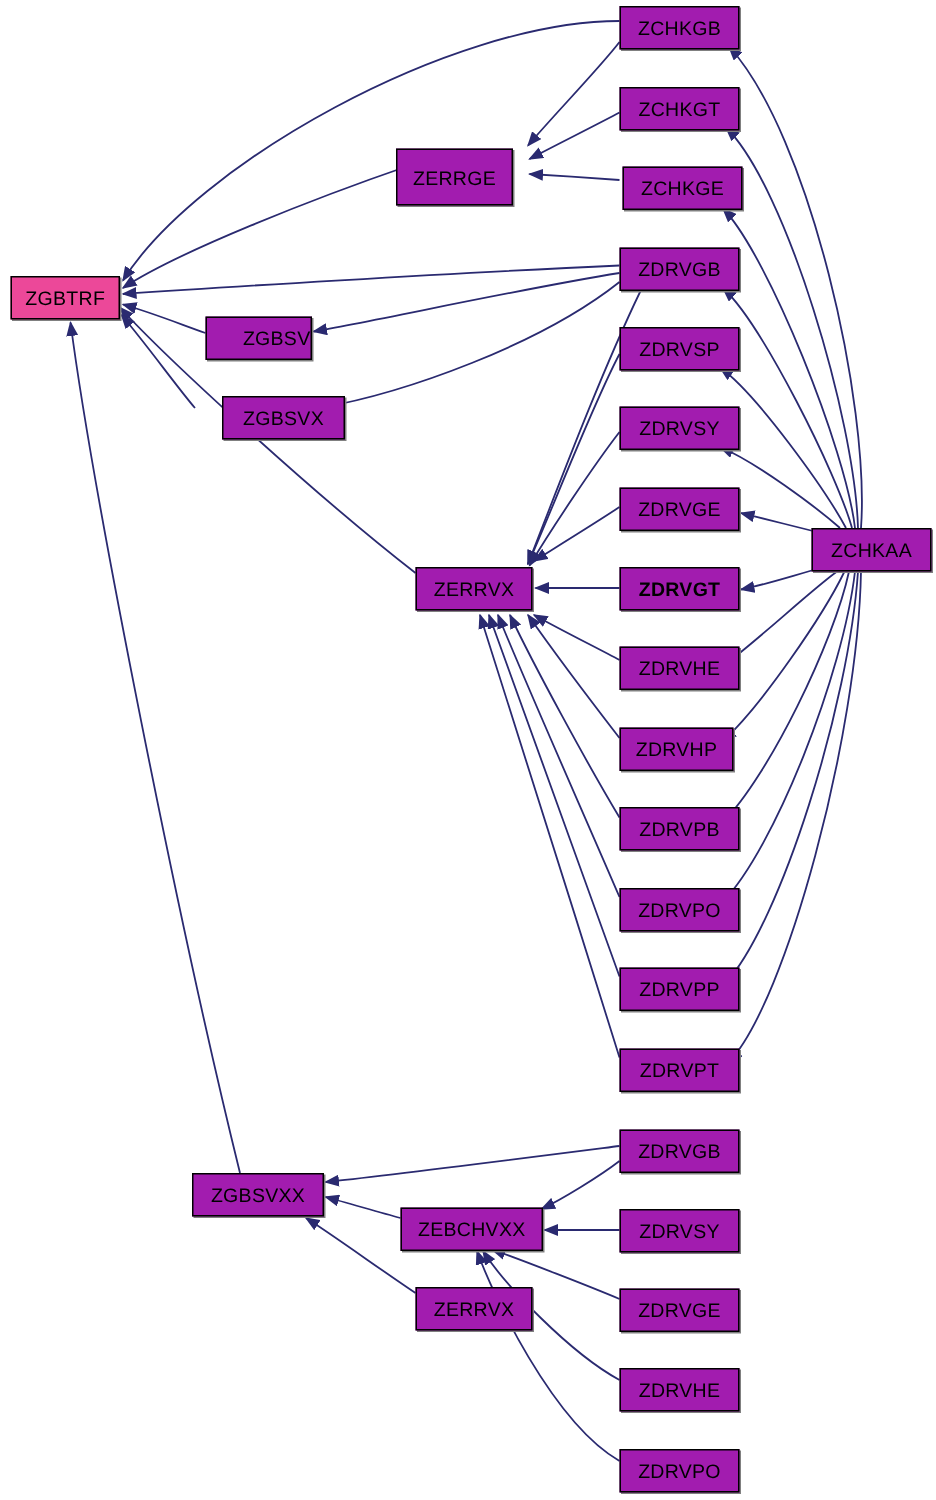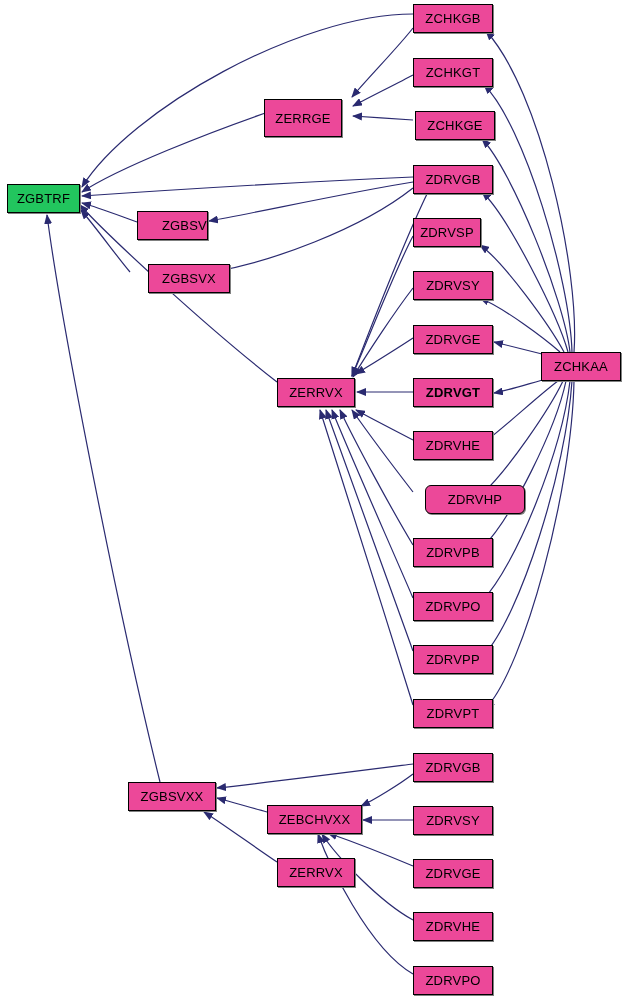--- a/index.html
+++ b/index.html
@@ -6,33 +6,33 @@
   body{
     font-family:"Liberation Sans", sans-serif;
     width:624px;height:1000px;position:relative;overflow:hidden;
   }
   #canvas{position:absolute;left:0;top:0;width:624px;height:1000px;}
   #edges{position:absolute;left:0;top:0;width:624px;height:1000px;}
   .node{
     position:absolute;
     box-sizing:border-box;
     border:1px solid #000000;
-    background:#ec4899;
+    background:#a21caf;
     color:#000000;
     font-size:13px;
     line-height:1;
     display:flex;
     align-items:center;
     justify-content:center;
     letter-spacing:0.2px;
     box-shadow:1px 1px 0 0 #808080;
     white-space:nowrap;
   }
   .node.current{
-    background:#22c55e;
+    background:#ec4899;
     border:1px solid #000000;
     justify-content:center;
   }
   .node .lbl{pointer-events:none;}
 </style>
 </head>
 <body>
 
 <div id="canvas">
   <svg id="edges" xmlns="http://www.w3.org/2000/svg">
@@ -110,36 +110,36 @@
       </div>
       <div class="node" style="left: 413px; top: 58px; width: 80px; height: 29px;">
         <span class="lbl">ZCHKGT</span>
       </div>
       <div class="node" style="left: 415px; top: 111px; width: 80px; height: 29px;">
         <span class="lbl">ZCHKGE</span>
       </div>
       <div class="node" style="left: 413px; top: 165px; width: 80px; height: 29px;">
         <span class="lbl">ZDRVGB</span>
       </div>
-      <div class="node" style="left: 413px; top: 218px; width: 68px; height: 29px;">
+      <div class="node" style="left: 413px; top: 218px; width: 80px; height: 29px;">
         <span class="lbl">ZDRVSP</span>
       </div>
       <div class="node" style="left: 413px; top: 271px; width: 80px; height: 29px;">
         <span class="lbl">ZDRVSY</span>
       </div>
       <div class="node" style="left: 413px; top: 325px; width: 80px; height: 29px;">
         <span class="lbl">ZDRVGE</span>
       </div>
       <div class="node" style="left: 413px; top: 378px; width: 80px; height: 29px; font-weight: bold;">
         <span class="lbl">ZDRVGT</span>
       </div>
       <div class="node" style="left: 413px; top: 431px; width: 80px; height: 29px;">
         <span class="lbl">ZDRVHE</span>
       </div>
-      <div class="node" style="left: 425px; top: 485px; width: 100px; height: 29px; border-radius: 6px;">
+      <div class="node" style="left: 413px; top: 485px; width: 76px; height: 29px;">
         <span class="lbl">ZDRVHP</span>
       </div>
       <div class="node" style="left: 413px; top: 538px; width: 80px; height: 29px;">
         <span class="lbl">ZDRVPB</span>
       </div>
       <div class="node" style="left: 413px; top: 592px; width: 80px; height: 29px;">
         <span class="lbl">ZDRVPO</span>
       </div>
       <div class="node" style="left: 413px; top: 645px; width: 80px; height: 29px;">
         <span class="lbl">ZDRVPP</span>

